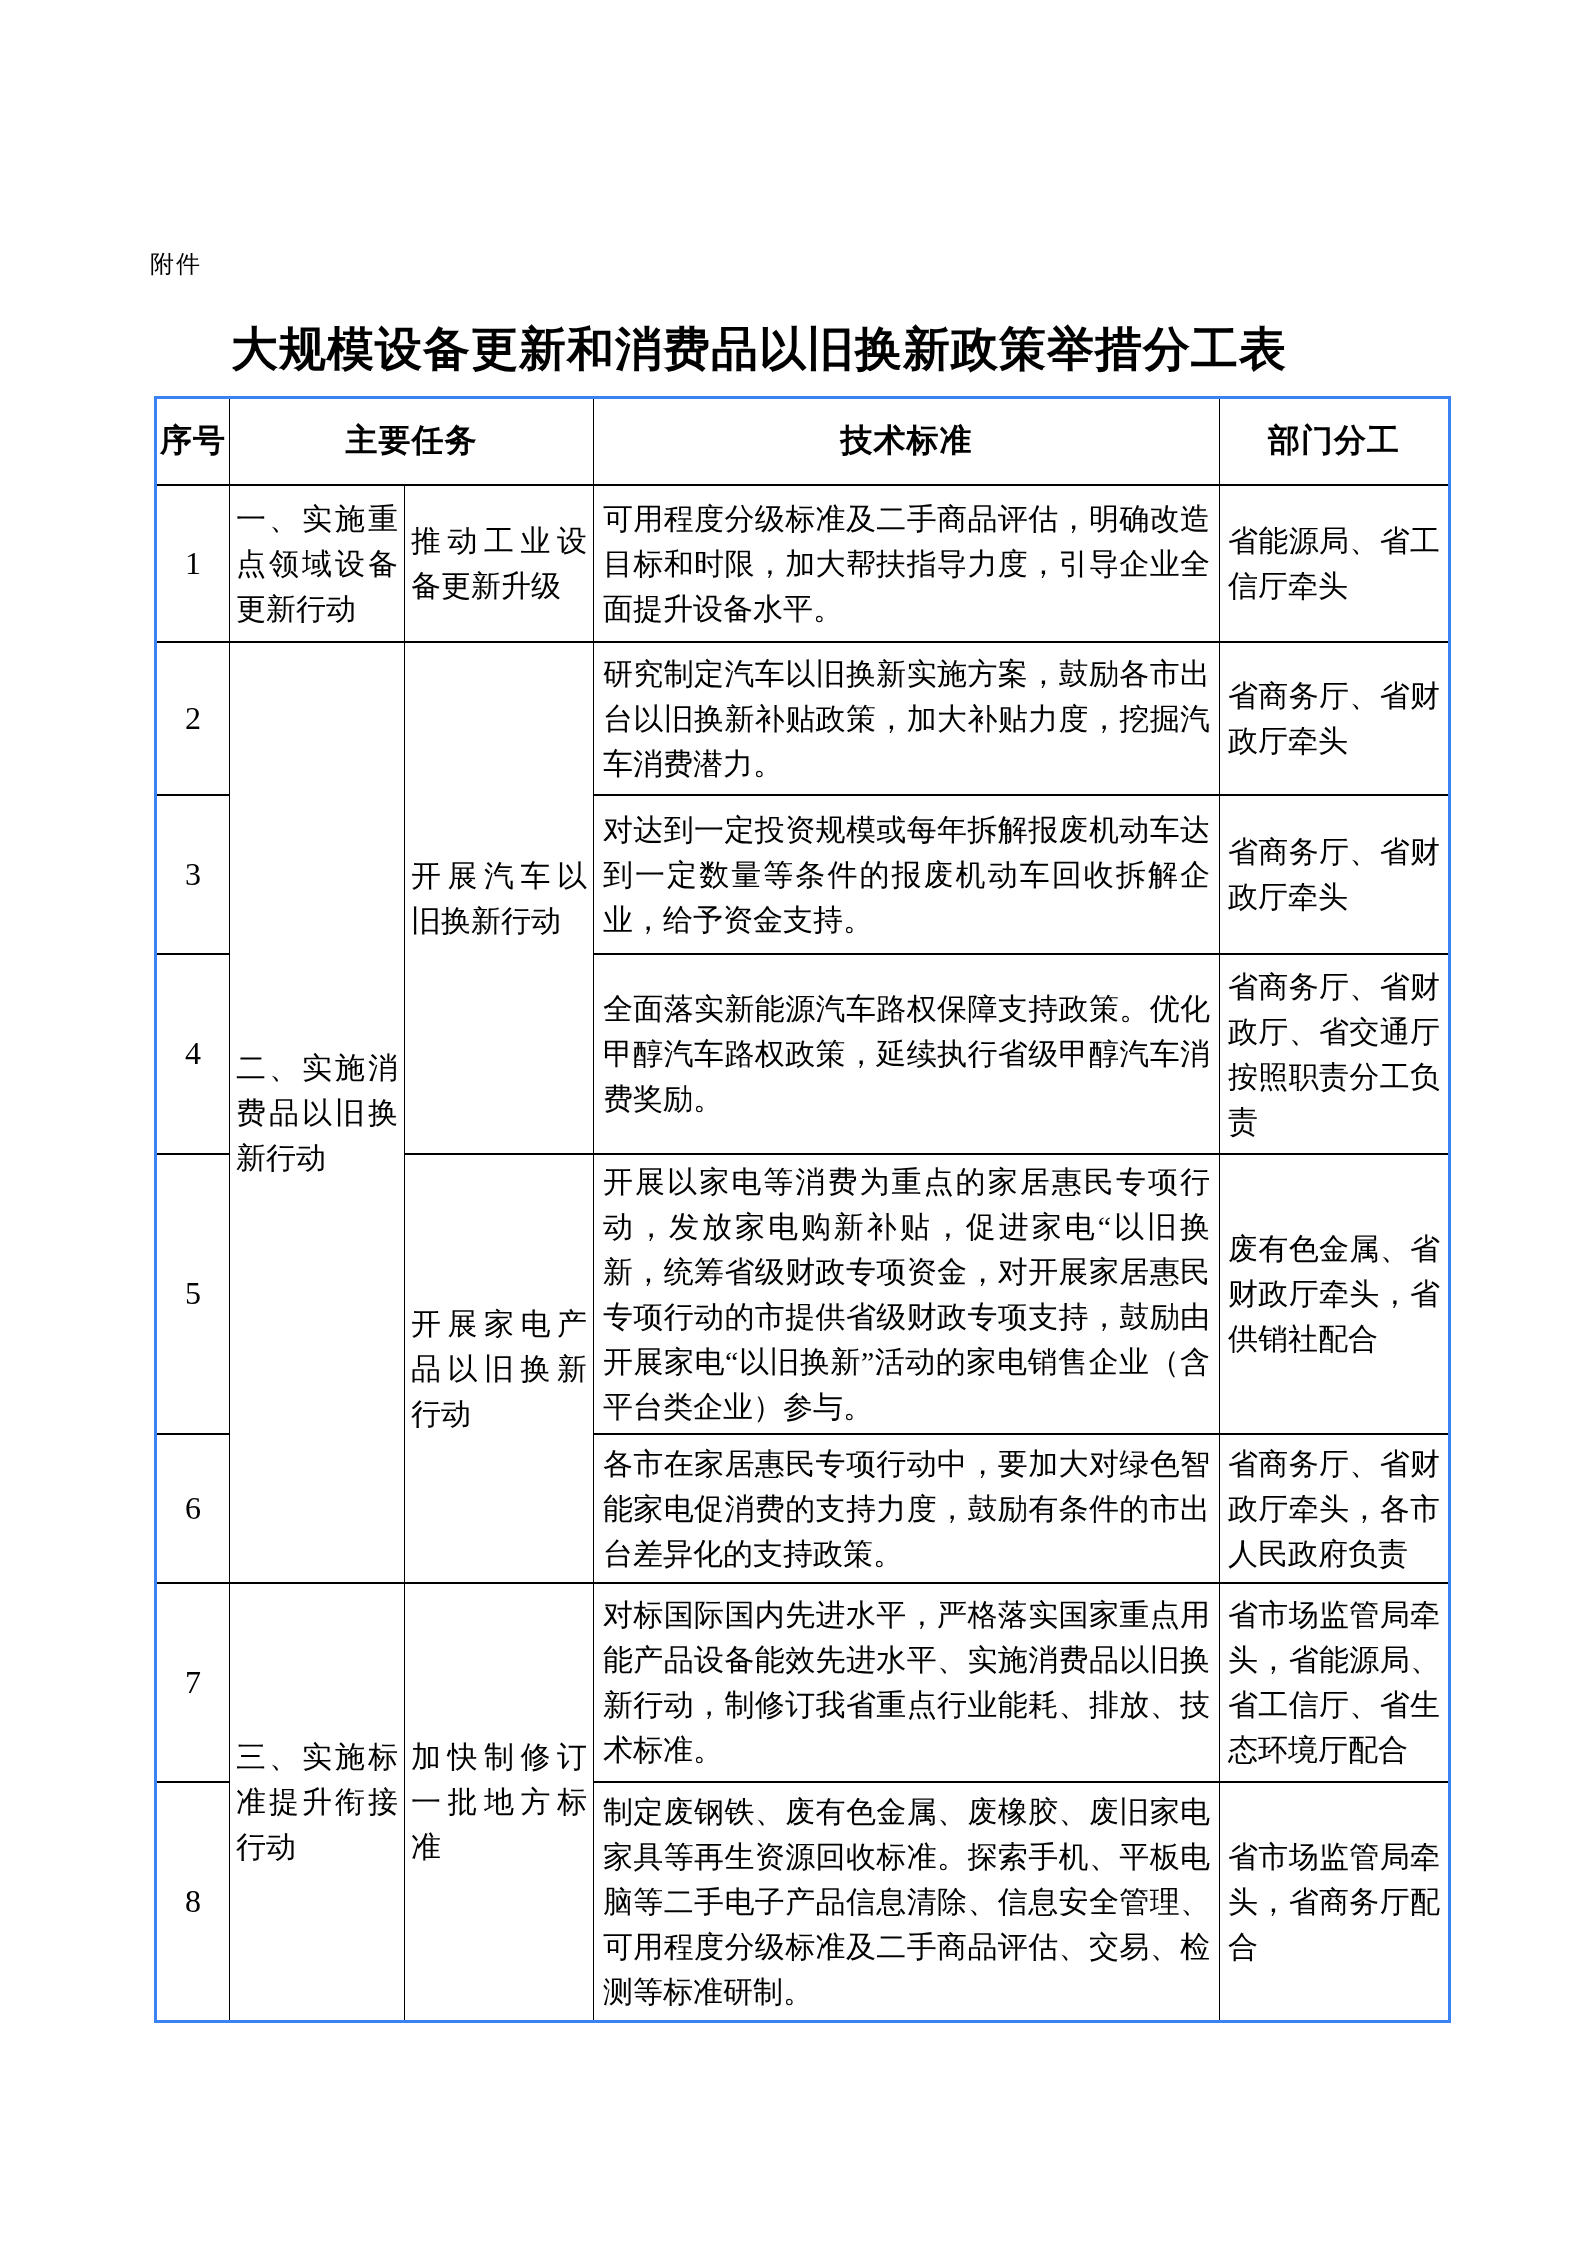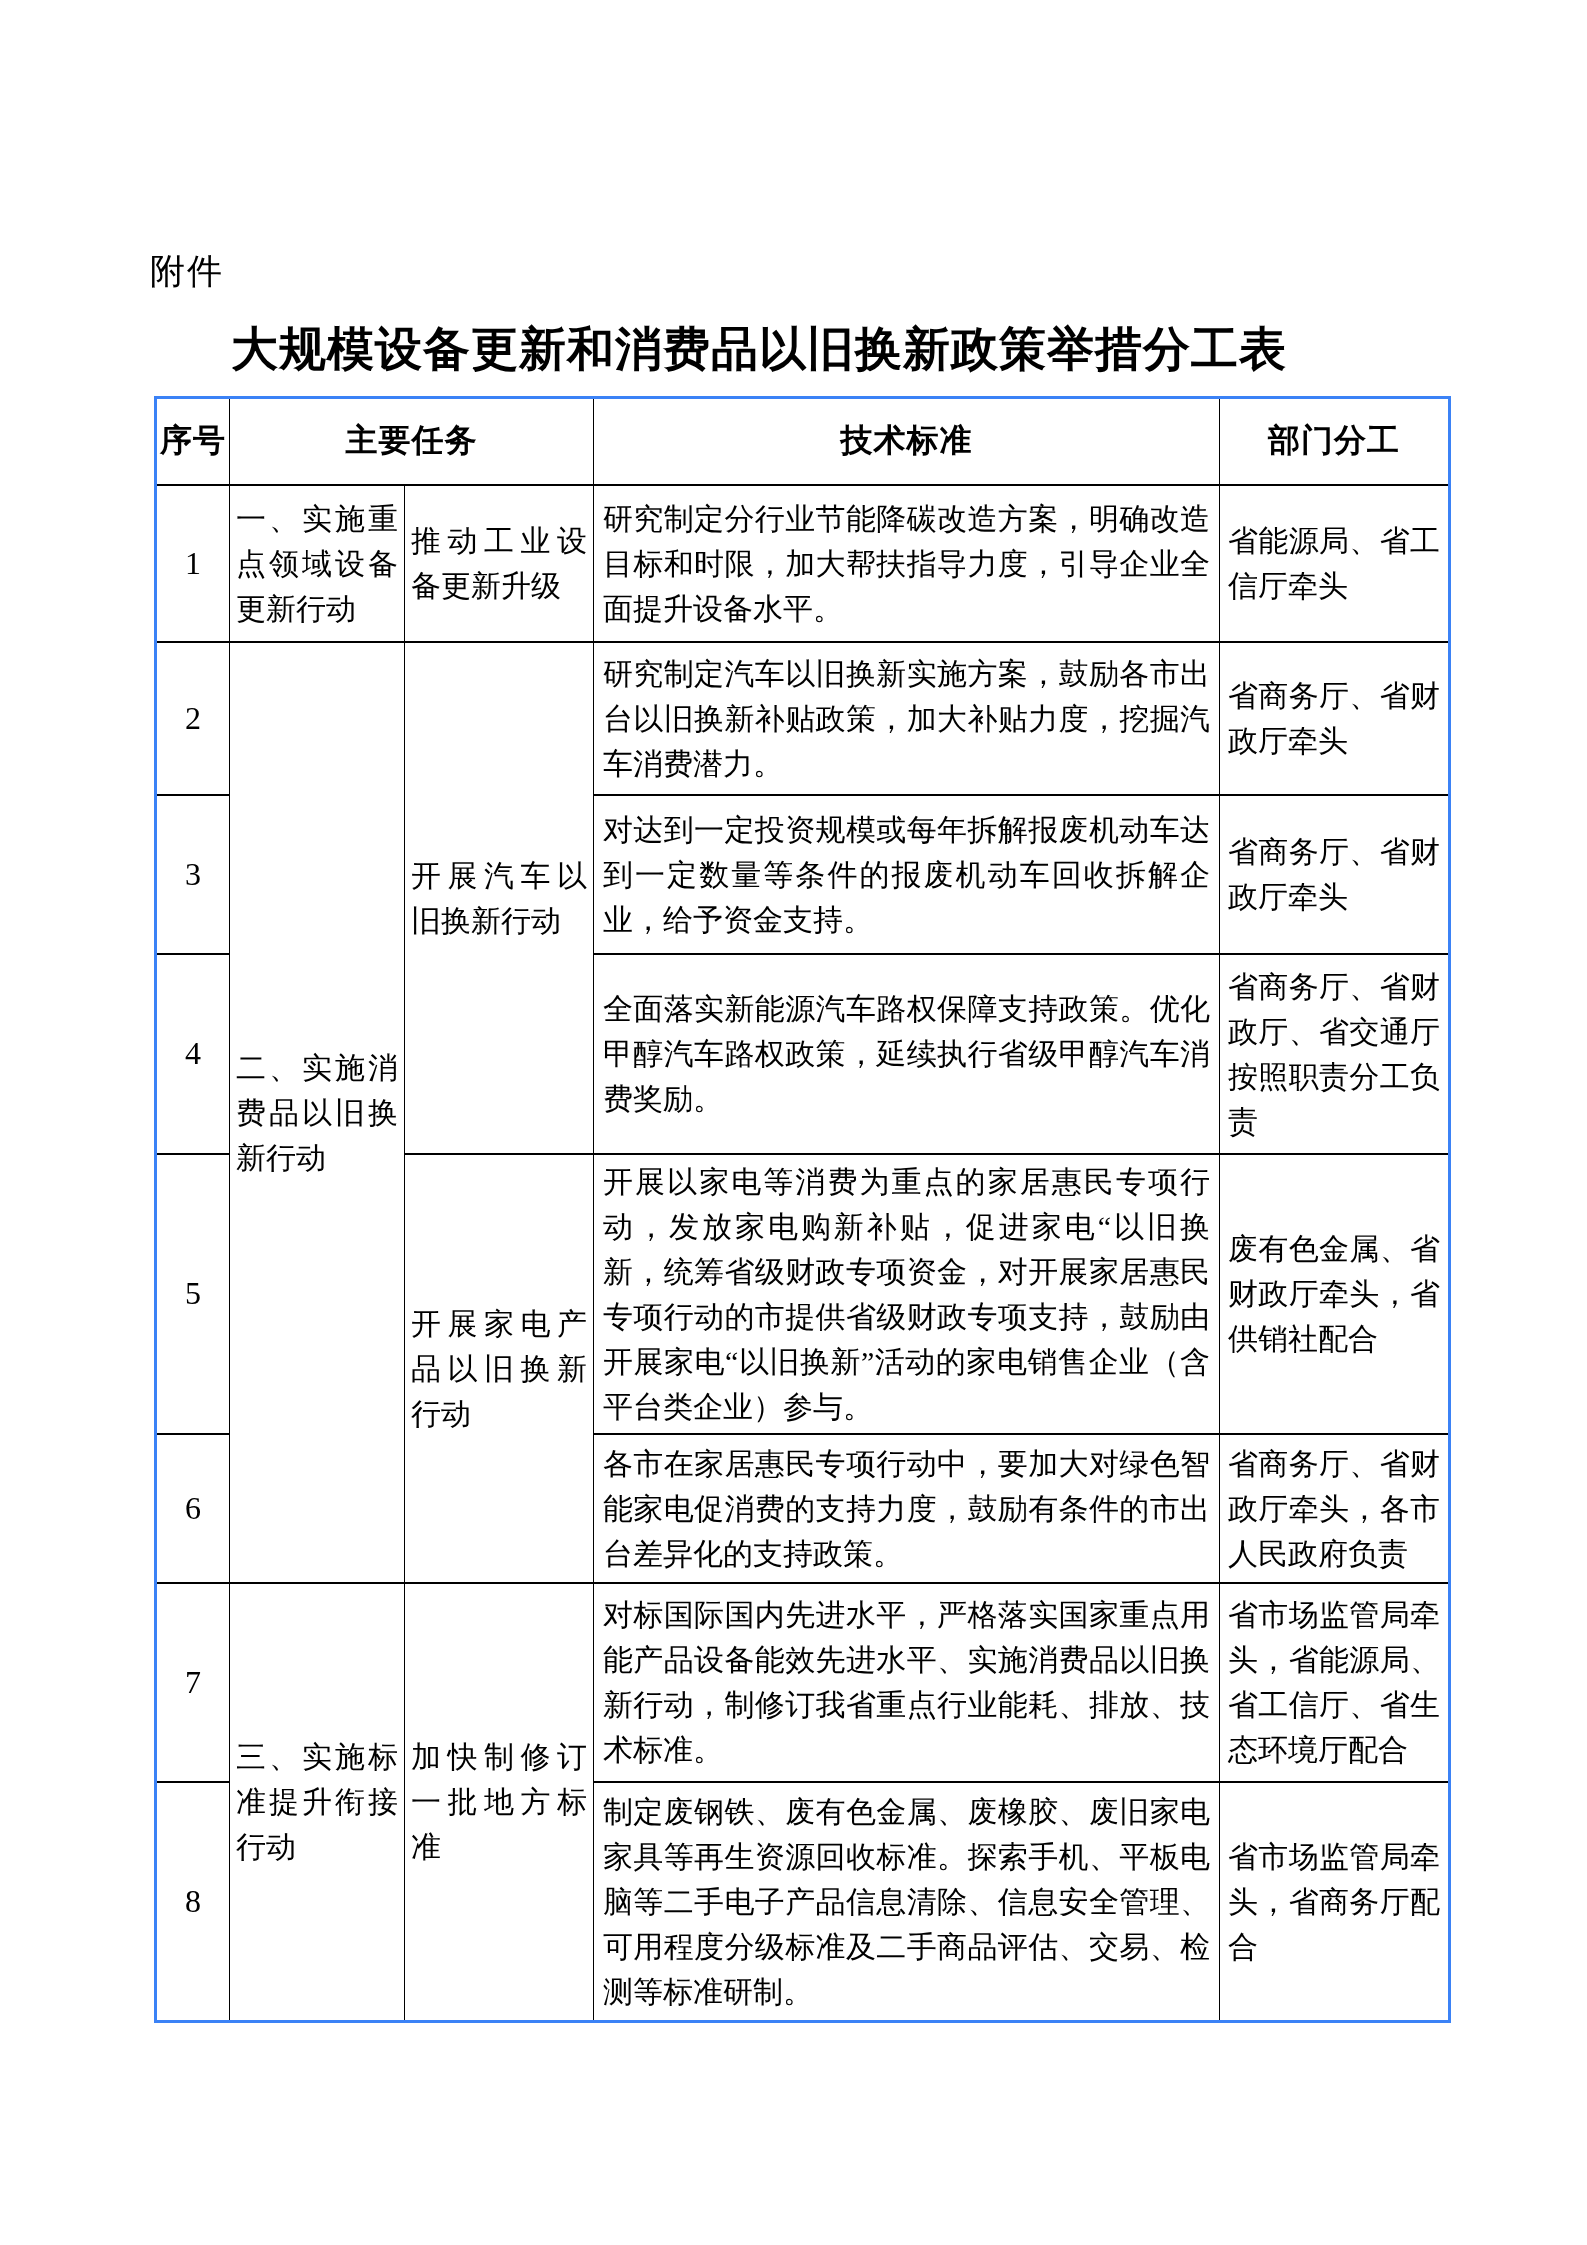--- a/index.html
+++ b/index.html
@@ -10,21 +10,21 @@
     position: relative;
     font-family: "Liberation Serif", "DejaVu Serif", serif;
     color: #000000;
   }
   .attachment-label {
     position: absolute;
     left: 150px;
     top: 248px;
     font-family: "Liberation Sans", "DejaVu Sans", sans-serif;
     font-weight: 500;
-    font-size: 35px;
+    font-size: 24px;
     letter-spacing: 2px;
   }
   .doc-title {
     position: absolute;
     left: 0;
     top: 318px;
     width: 1518px;
     text-align: center;
     font-family: "Liberation Serif", "DejaVu Serif", serif;
     font-weight: 700;
@@ -108,21 +108,21 @@
       <th>序号</th>
       <th colspan="2">主要任务</th>
       <th>技术标准</th>
       <th>部门分工</th>
     </tr>
 
     <tr class="r1">
       <td class="cell-no">1</td>
       <td class="cell-category">一、实施重点领域设备更新行动</td>
       <td class="cell-subtask">推动工业设备更新升级</td>
-      <td class="cell-measure">研究制定分行业节能降碳改造方案，明确改造目标和时限，加大帮扶指导力度，引导企业全面提升设备水平。</td>
+      <td class="cell-measure">可用程度分级标准及二手商品评估，明确改造目标和时限，加大帮扶指导力度，引导企业全面提升设备水平。</td>
       <td class="cell-division">省能源局、省工信厅牵头</td>
     </tr>
 
     <tr class="r2">
       <td class="cell-no">2</td>
       <td class="cell-category" rowspan="5">二、实施消费品以旧换新行动</td>
       <td class="cell-subtask" rowspan="3">开展汽车以旧换新行动</td>
       <td class="cell-measure">研究制定汽车以旧换新实施方案，鼓励各市出台以旧换新补贴政策，加大补贴力度，挖掘汽车消费潜力。</td>
       <td class="cell-division">省商务厅、省财政厅牵头</td>
     </tr>

